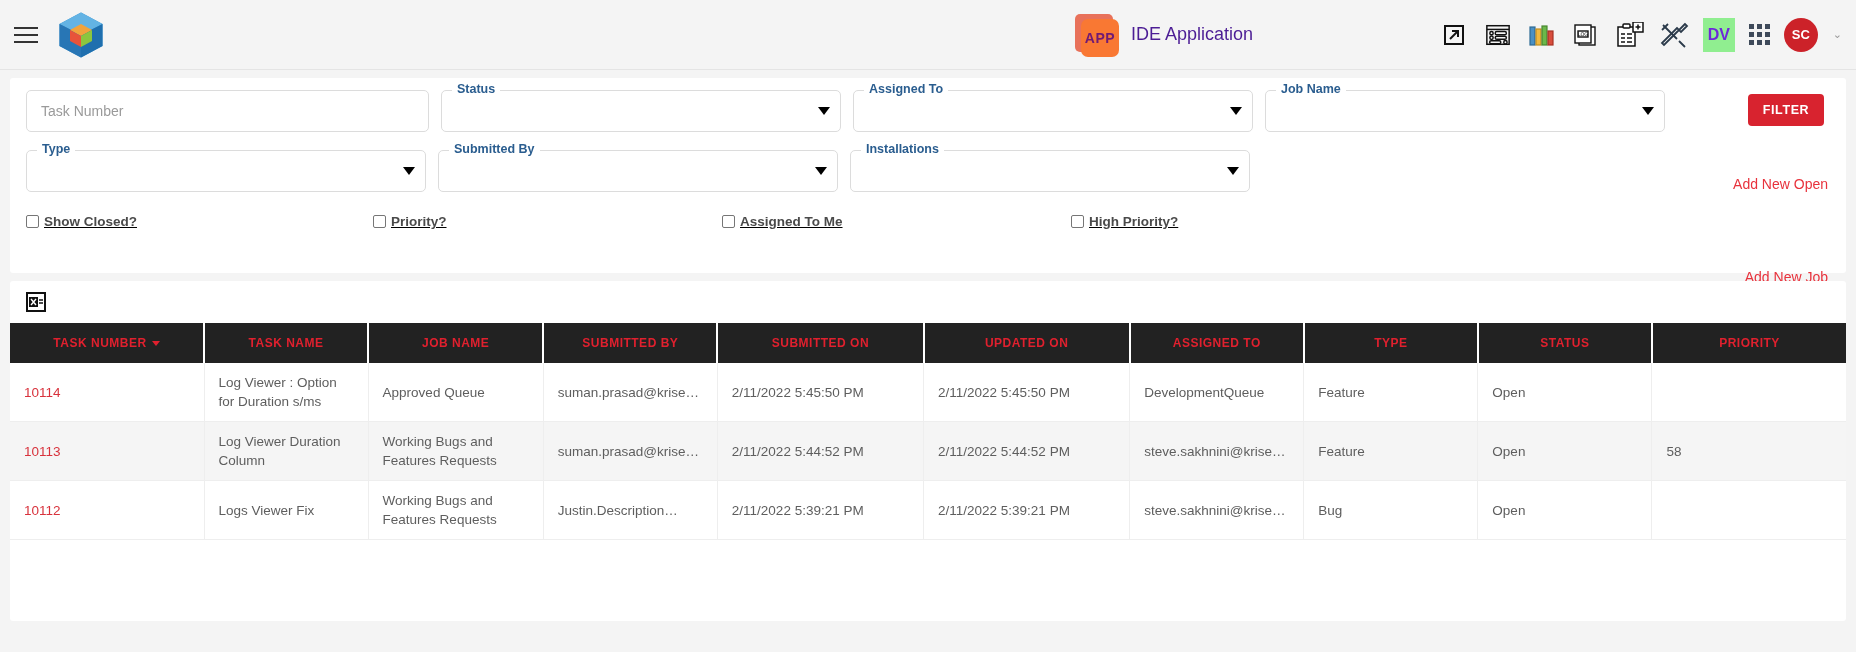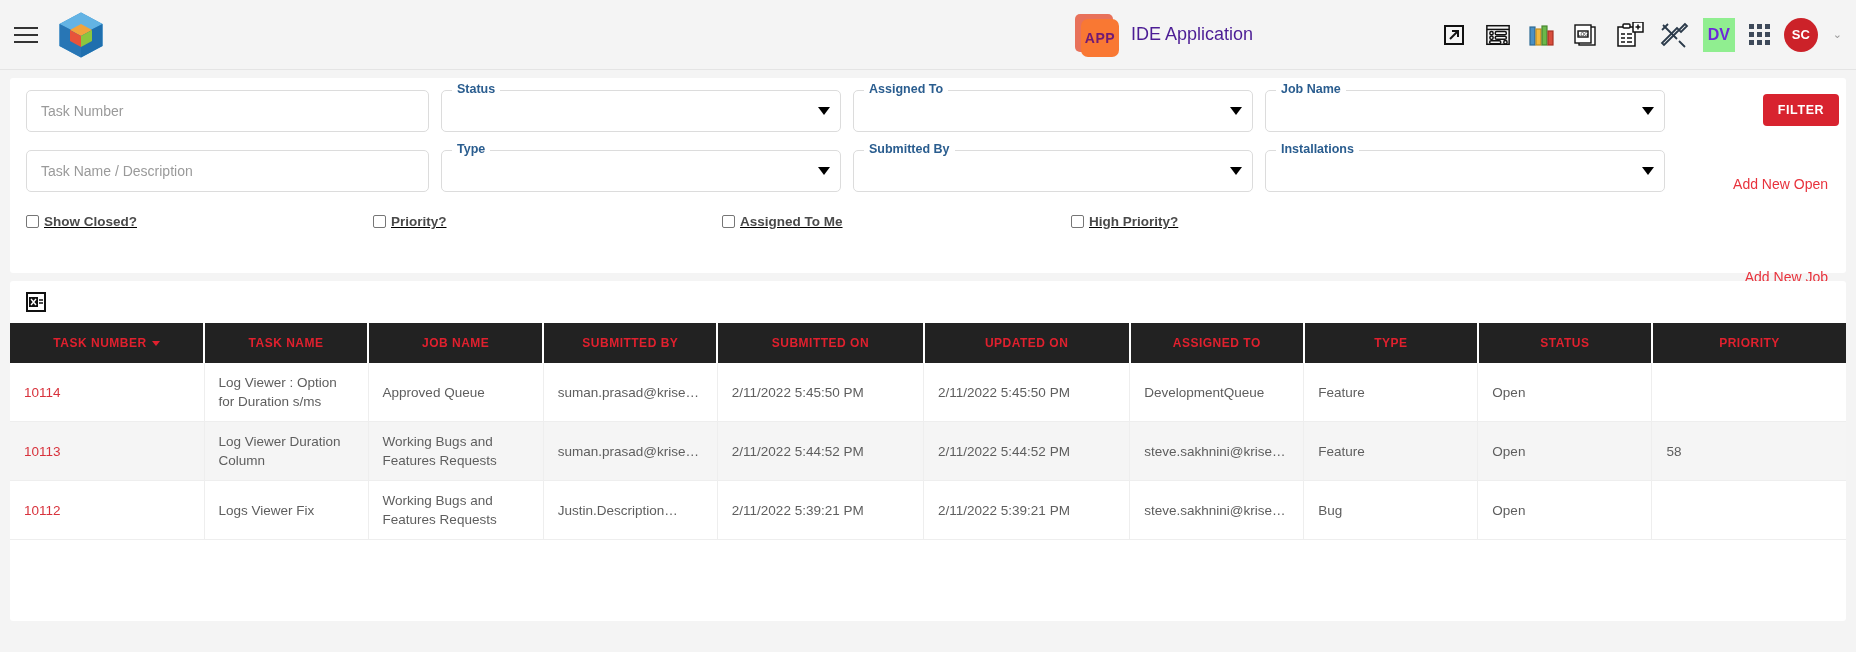--- a/index.html
+++ b/index.html
@@ -108,21 +108,21 @@
   .chk-cell.k1 { width: 347px; }
   .chk-cell.k2 { width: 349px; }
   .chk-cell.k3 { width: 349px; }
   .chk-box {
     width: 13px; height: 13px; border: 1px solid #767676; border-radius: 2px;
     background: #fff; cursor: pointer; flex: none;
   }
   .chk-label { font-size: 13.5px; color: #4a4a4a; font-weight: bold; cursor: pointer; }
 
   .filter-btn {
-    position: absolute; right: 7px; top: 16px;
+    position: absolute; right: 22px; top: 16px;
     background: #d8232f; color: #fff; border: none; border-radius: 4px;
     width: 76px; height: 32px; font-size: 12.5px; font-weight: bold;
     letter-spacing: .6px; cursor: pointer;
     font-family: "Liberation Sans", sans-serif;
   }
   .link-action {
     position: absolute; right: 18px; color: #e8323c; font-size: 14px;
     cursor: pointer; text-decoration: none;
   }
   .link-task { top: 98px; }
@@ -309,23 +309,20 @@
       <div class="select-field">
         <div class="select-box"></div>
         <div class="select-legend">Job Name</div>
         <div class="select-caret"></div>
       </div>
     </div>
     <div class="fcol c5"></div>
   </div>
 
   <div class="filter-row row2">
-    <div class="fcol c1">
-      <input class="text-input" type="text" placeholder="Task Name / Description" style="">
-    </div>
     <div class="fcol c2">
       <div class="select-field">
         <div class="select-box"></div>
         <div class="select-legend">Type</div>
         <div class="select-caret"></div>
       </div>
     </div>
     <div class="fcol c3">
       <div class="select-field">
         <div class="select-box"></div>

